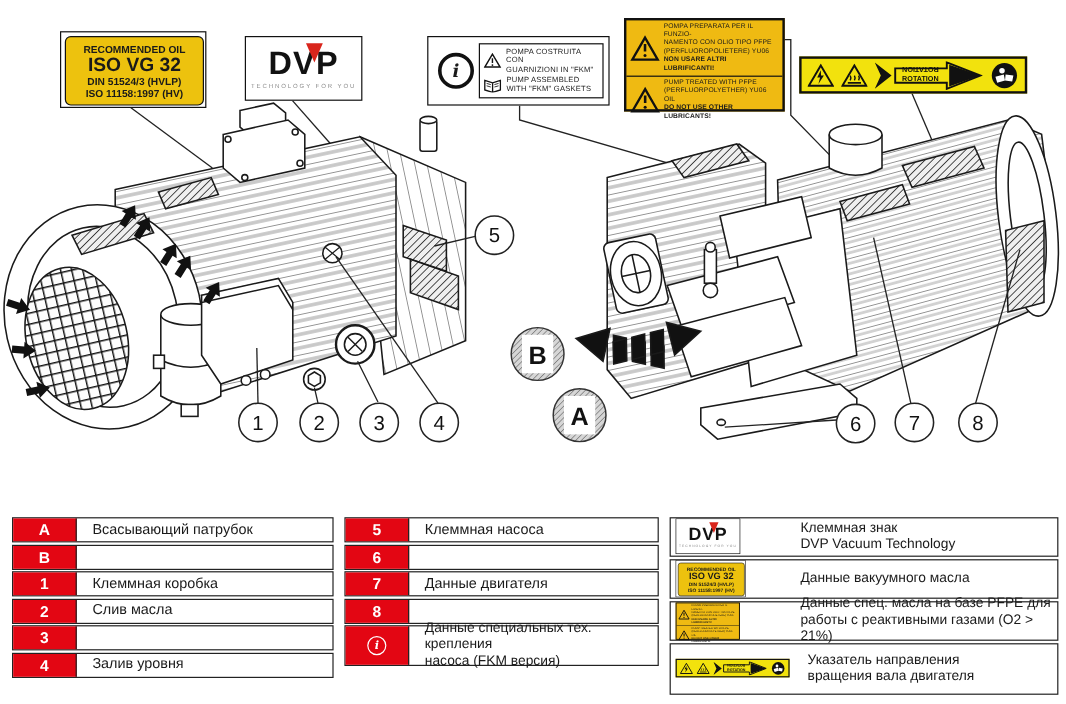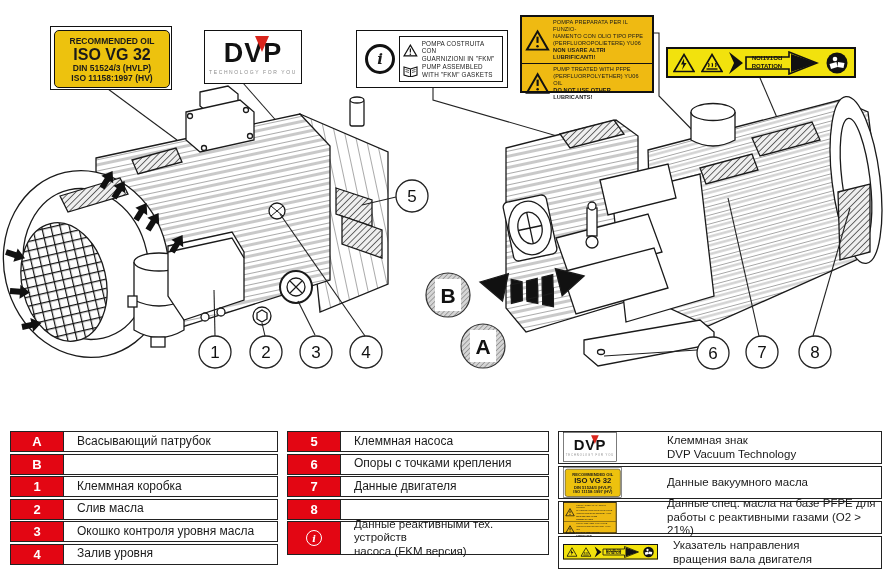--- a/index.html
+++ b/index.html
@@ -397,60 +397,54 @@
         </div>
       </div>
     <div class="lrow" style="height:21px">
         <div class="lkey">2</div>
         <div class="ltxt">
           <span>Слив масла</span>
         </div>
       </div>
     <div class="lrow" style="height:21px">
         <div class="lkey">3</div>
-        <div class="ltxt">
-          <span>Окошко контроля уровня масла</span>
-        </div>
       </div>
     <div class="lrow" style="height:21px">
         <div class="lkey">4</div>
         <div class="ltxt">
           <span>Залив уровня</span>
         </div>
       </div>
   </div>
 
   <div class="legend" style="left:287px;top:431px;width:262px">
     <div class="lrow" style="height:21px">
         <div class="lkey">5</div>
         <div class="ltxt">
           <span>Клеммная насоса</span>
         </div>
       </div>
     <div class="lrow" style="height:21px">
         <div class="lkey">6</div>
-        <div class="ltxt">
-          <span>Опоры с точками крепления</span>
-        </div>
       </div>
     <div class="lrow" style="height:21px">
         <div class="lkey">7</div>
         <div class="ltxt">
           <span>Данные двигателя</span>
         </div>
       </div>
     <div class="lrow" style="height:21px">
         <div class="lkey">8</div>
       </div>
     <div class="lrow" style="height:34px">
       <div class="lkey">
         <span class="circle-i">i</span>
       </div>
       <div class="ltxt" style="font-size:11.5px">
-        <span>Данные реактивными тех. устройств</span>
+        <span>Данные специальных тех. крепления</span>
         <span>насоса (FKM версия)</span>
       </div>
     </div>
   </div>
 
   <div class="legend" style="left:558px;top:431px;width:324px">
     <div class="t3row" style="height:33px">
       <div class="t3img">
         <div class="mini-wrap" style="width:56px;height:31px">
           <div class="dvp-box" style="transform:scale(.55)">
@@ -511,21 +505,21 @@
               </div>
             </div>
           </div>
         </div>
       </div>
       <div class="t3txt">
         <div>Данные спец. масла на базе PFPE для</div>
         <div>работы с реактивными газами (O2 &gt; 21%)</div>
       </div>
     </div>
-    <div class="t3row" style="height:33px">
+    <div class="t3row" style="height:43px">
       <div class="t3img" style="width:110px;flex-basis:110px">
         <div class="mini-wrap" style="width:98px;height:18px">
           <div class="rot-label" style="transform:scale(.5)">
             <svg width="22" height="20" viewBox="0 0 22 20">
                 <polygon points="11,1.5 21,18.5 1,18.5" fill="none" stroke="#111" stroke-width="1.6"></polygon>
                 <polygon points="11,5.5 8,11.5 10.4,11.5 9,17 13.6,10 11.2,10" fill="#111"></polygon>
               </svg>
             <svg width="22" height="20" viewBox="0 0 22 20">
                 <polygon points="11,1.5 21,18.5 1,18.5" fill="none" stroke="#111" stroke-width="1.6"></polygon>
                 <path d="M7.5,14 q1.2,-2 0,-4 M11,14 q1.2,-2 0,-4 M14.5,14 q1.2,-2 0,-4" fill="none" stroke="#111" stroke-width="1.2"></path>

